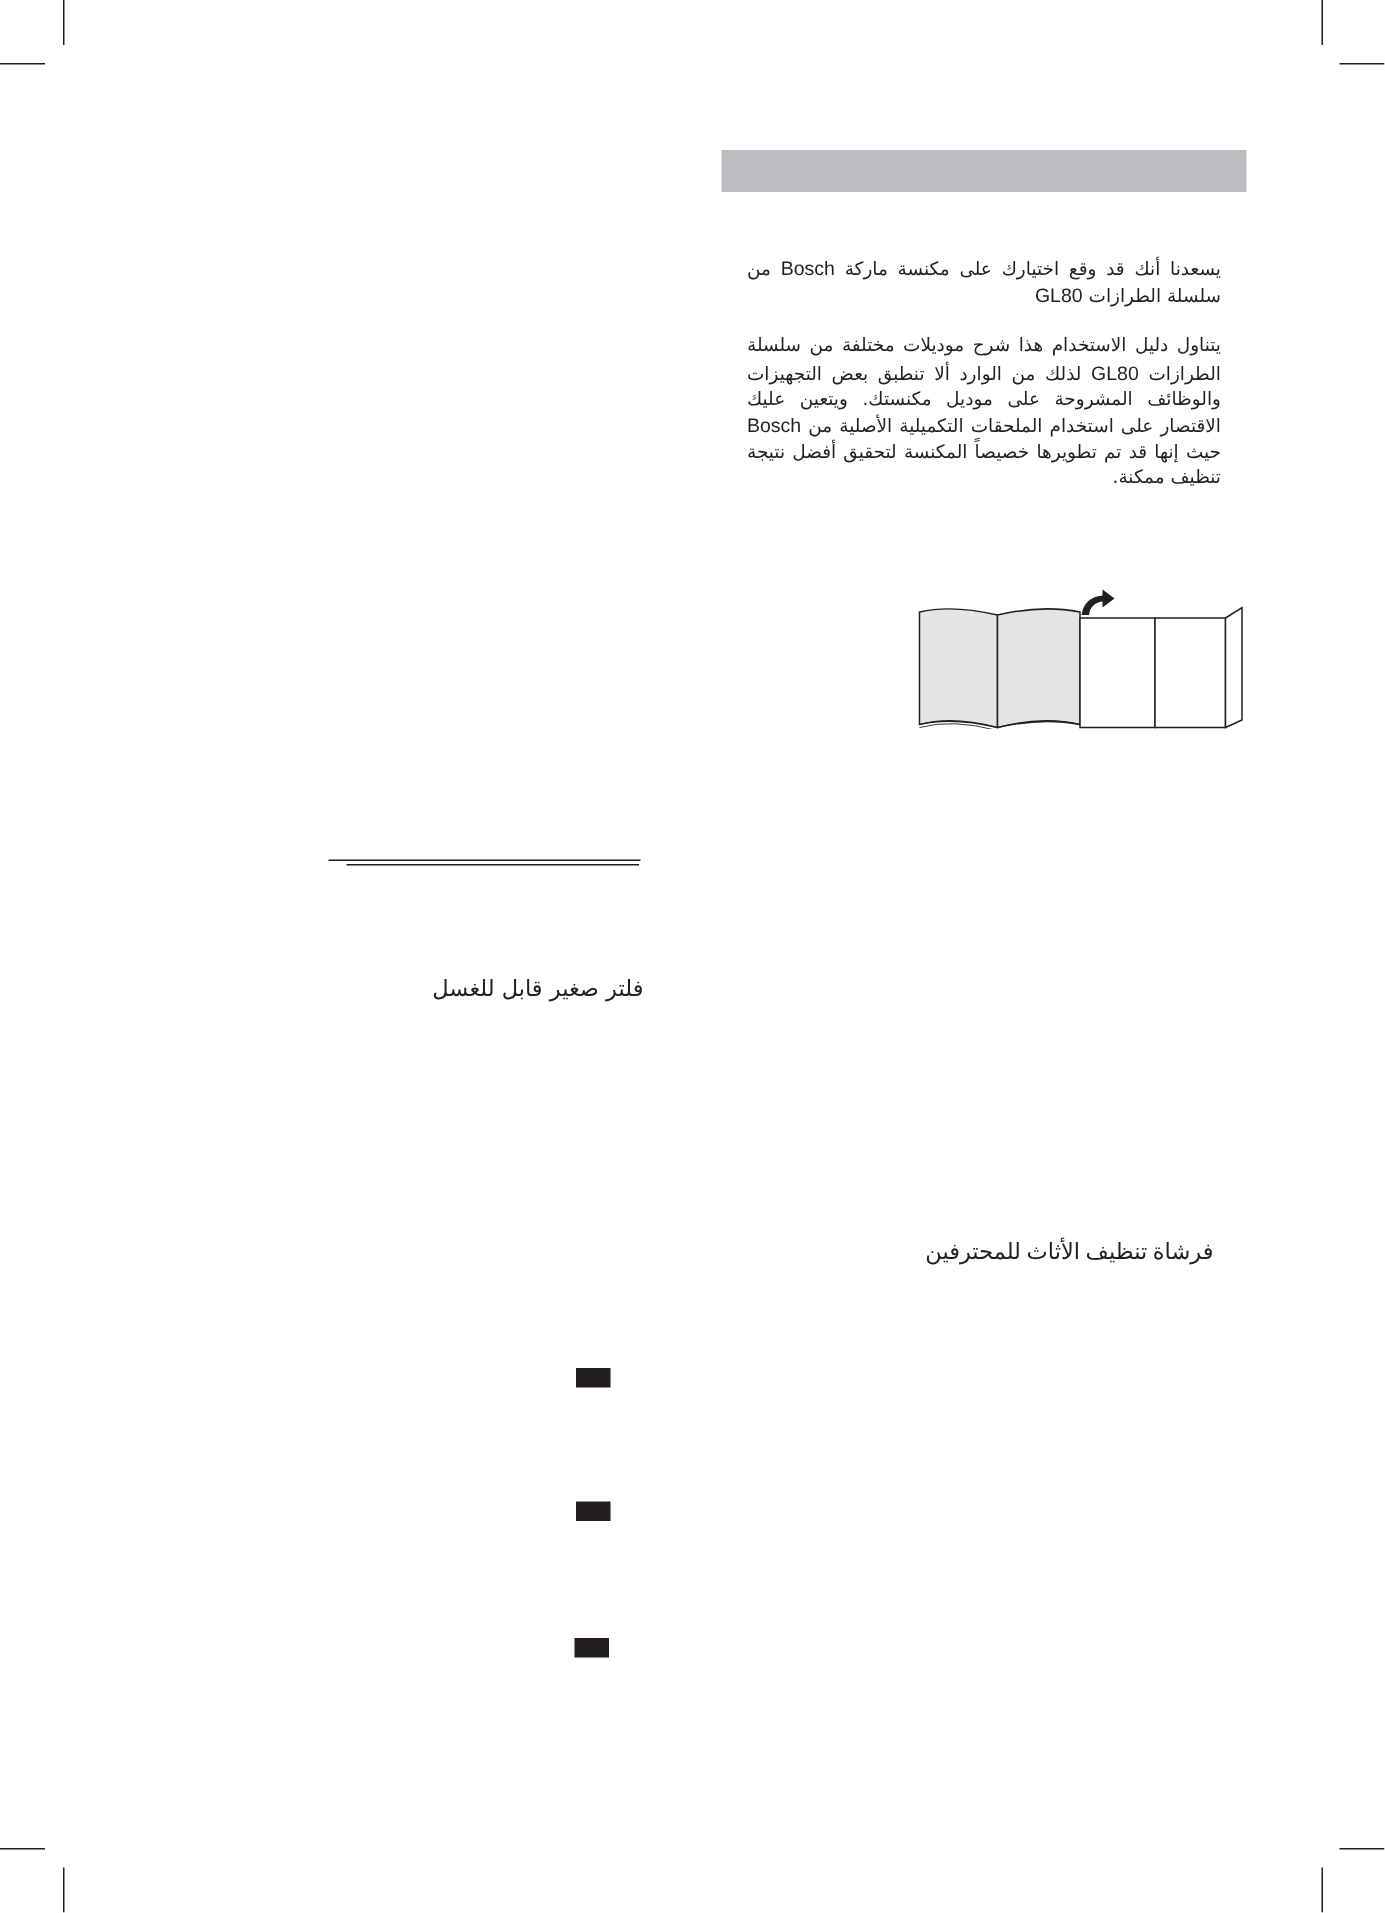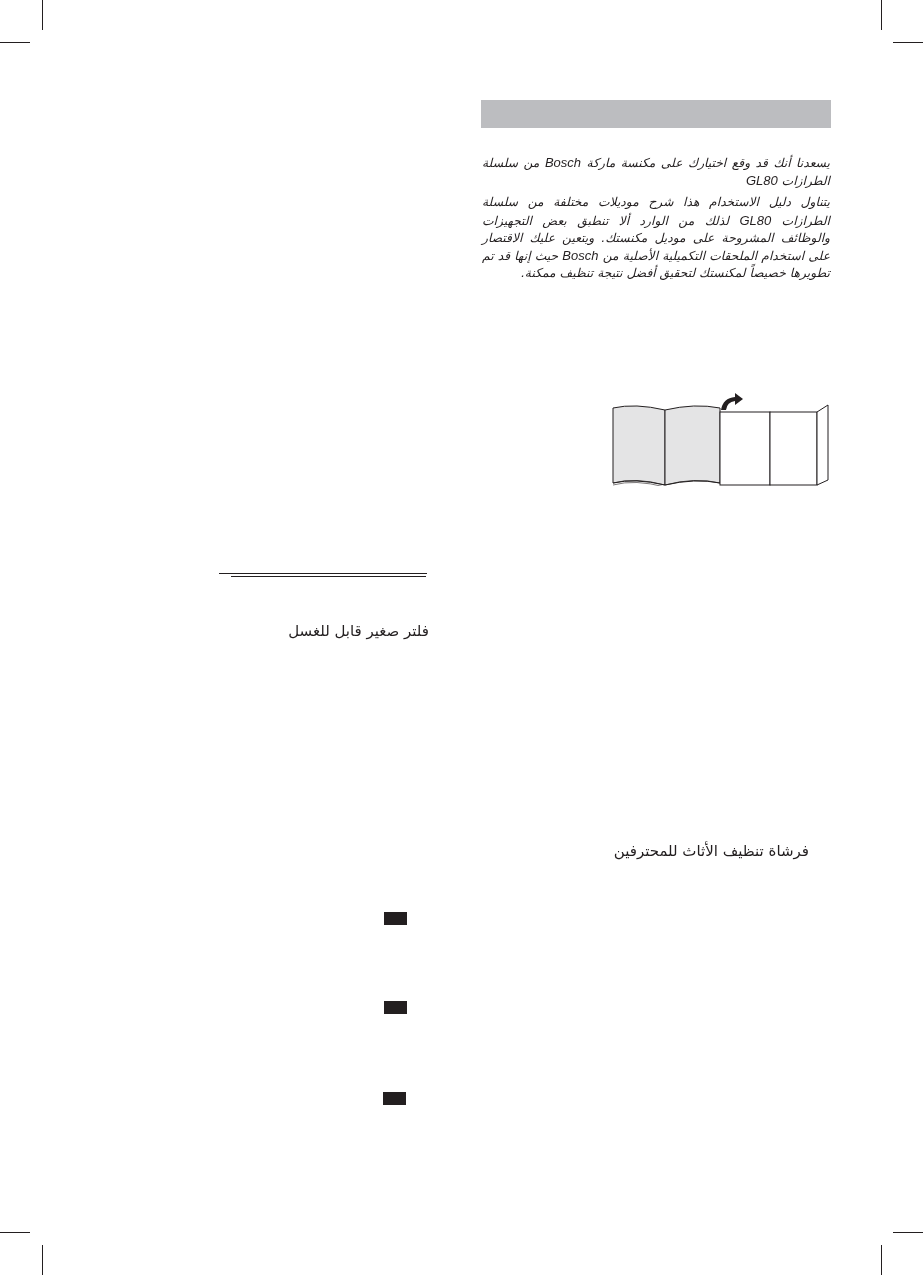--- a/index.html
+++ b/index.html
@@ -35,22 +35,21 @@
       position: absolute;
       left: 482px;
       top: 154px;
       width: 348px;
       direction: rtl;
       text-align: justify;
       font-size: 12.3px;
       line-height: 17.2px;
     }
     .intro p {
-      margin: 0;
-      font-style: italic;
+      margin: 16px;
     }
     .intro p + p {
       margin-top: 4px;
     }
     .latin {
       font-family: "Liberation Sans", sans-serif;
       font-size: 13px;
       direction: ltr;
       unicode-bidi: embed;
     }
@@ -83,25 +82,26 @@
     .heading {
       position: absolute;
       direction: rtl;
       font-family: "DejaVu Sans", sans-serif;
       font-size: 15px;
       color: #231f20;
       white-space: nowrap;
     }
     .heading.filter {
       right: 494px;
-      top: 622px;
+      top: 650px;
     }
     .heading.brush {
       right: 114px;
-      top: 842px;
+      top: 825px;
+      font-family: Liberation Serif, serif;
     }
 
     .marker {
       position: absolute;
       width: 23px;
       height: 13px;
       background: #231f20;
     }
   </style>
 </head>
@@ -116,21 +116,21 @@
 <div class="crop v" style="left:881px; top:1245px;"></div>
 <div class="crop h" style="left:893px; top:1232px;"></div>
 
 <div class="header-bar"></div>
 
 <div class="intro">
   <p>
     <span>يسعدنا أنك قد وقع اختيارك على مكنسة ماركة </span><span class="latin">Bosch</span><span> من سلسلة الطرازات </span><span class="latin">GL80</span>
   </p>
   <p>
-    <span>يتناول دليل الاستخدام هذا شرح موديلات مختلفة من سلسلة الطرازات </span><span class="latin">GL80</span><span> لذلك من الوارد ألا تنطبق بعض التجهيزات والوظائف المشروحة على موديل مكنستك. ويتعين عليك الاقتصار على استخدام الملحقات التكميلية الأصلية من </span><span class="latin">Bosch</span><span> حيث إنها قد تم تطويرها خصيصاً لمكنستك لتحقيق أفضل نتيجة تنظيف ممكنة.</span>
+    <span>يتناول دليل الاستخدام هذا شرح موديلات مختلفة من سلسلة الطرازات </span><span class="latin">GL80</span><span> لذلك من الوارد ألا تنطبق بعض التجهيزات والوظائف المشروحة على موديل مكنستك. ويتعين عليك الاقتصار على استخدام الملحقات التكميلية الأصلية من </span><span class="latin">Bosch</span><span> حيث إنها قد تم تطويرها خصيصاً المكنسة لتحقيق أفضل نتيجة تنظيف ممكنة.</span>
   </p>
 </div>
 
 <svg class="booklet" viewBox="0 0 230 96" xmlns="http://www.w3.org/2000/svg">
   <g>
     <path d="M8 18 Q 30 13 60 20 L 60 95 Q 30 88 8 93 Z" fill="#e4e4e5" stroke="#231f20" stroke-width="1"></path>
     <path d="M60 20 Q 90 13 115 18 L 115 93 Q 90 88 60 95 Z" fill="#e4e4e5" stroke="#231f20" stroke-width="1"></path>
     <path d="M8 93 Q 30 87 60 95 Q 90 87 115 93" fill="none" stroke="#231f20" stroke-width="0.8"></path>
     <path d="M8 95 Q 30 89 60 97" fill="none" stroke="#231f20" stroke-width="0.6"></path>
   </g>

